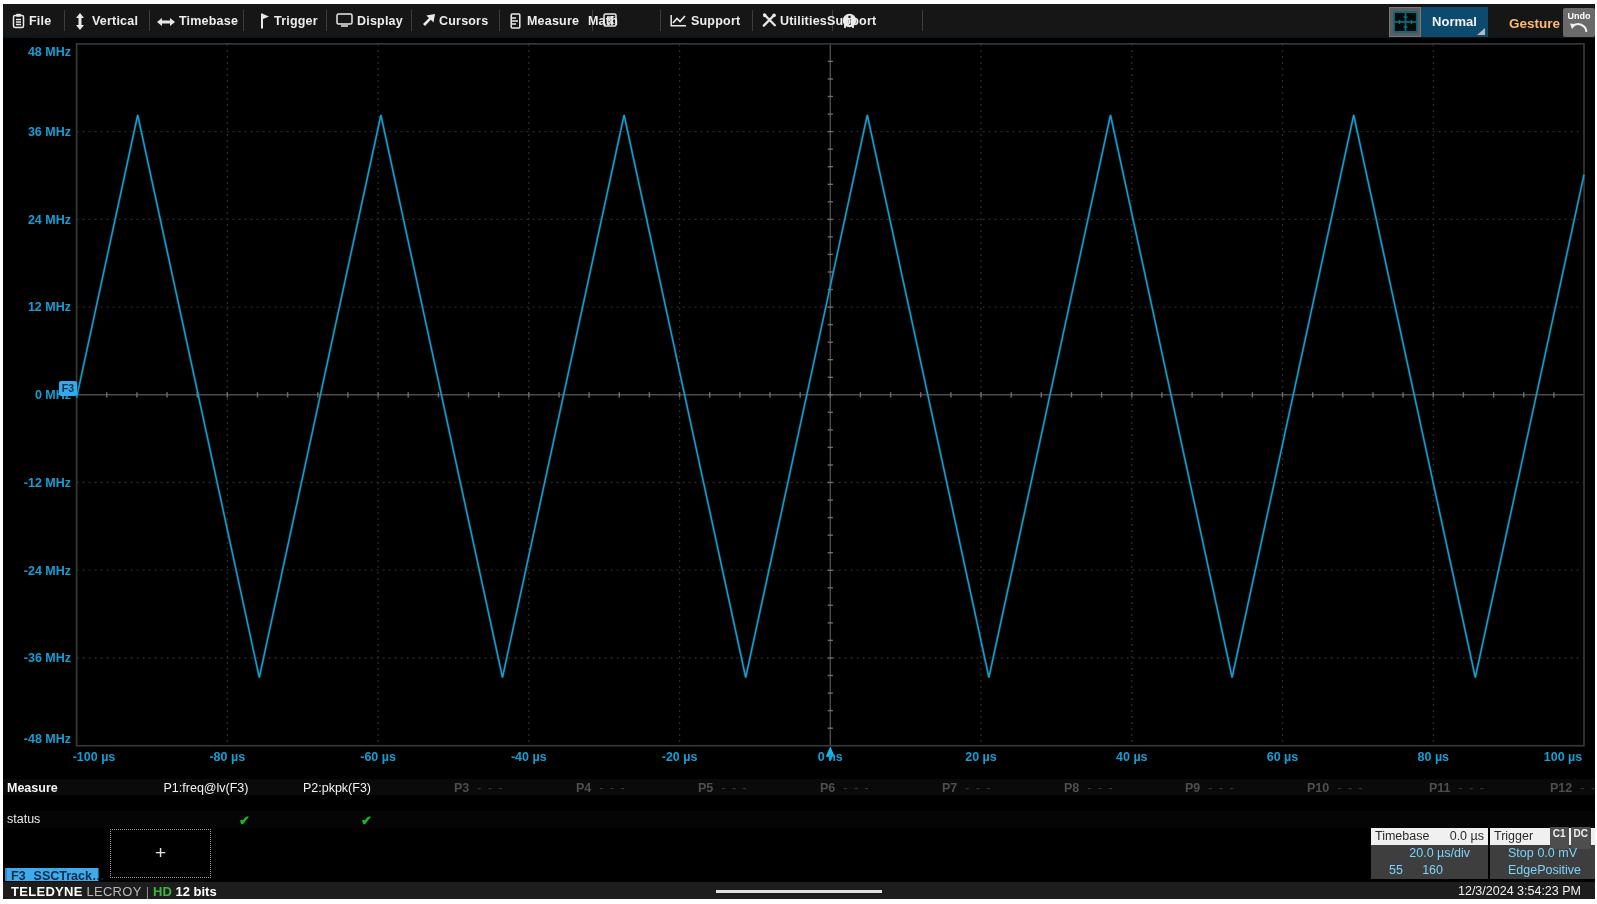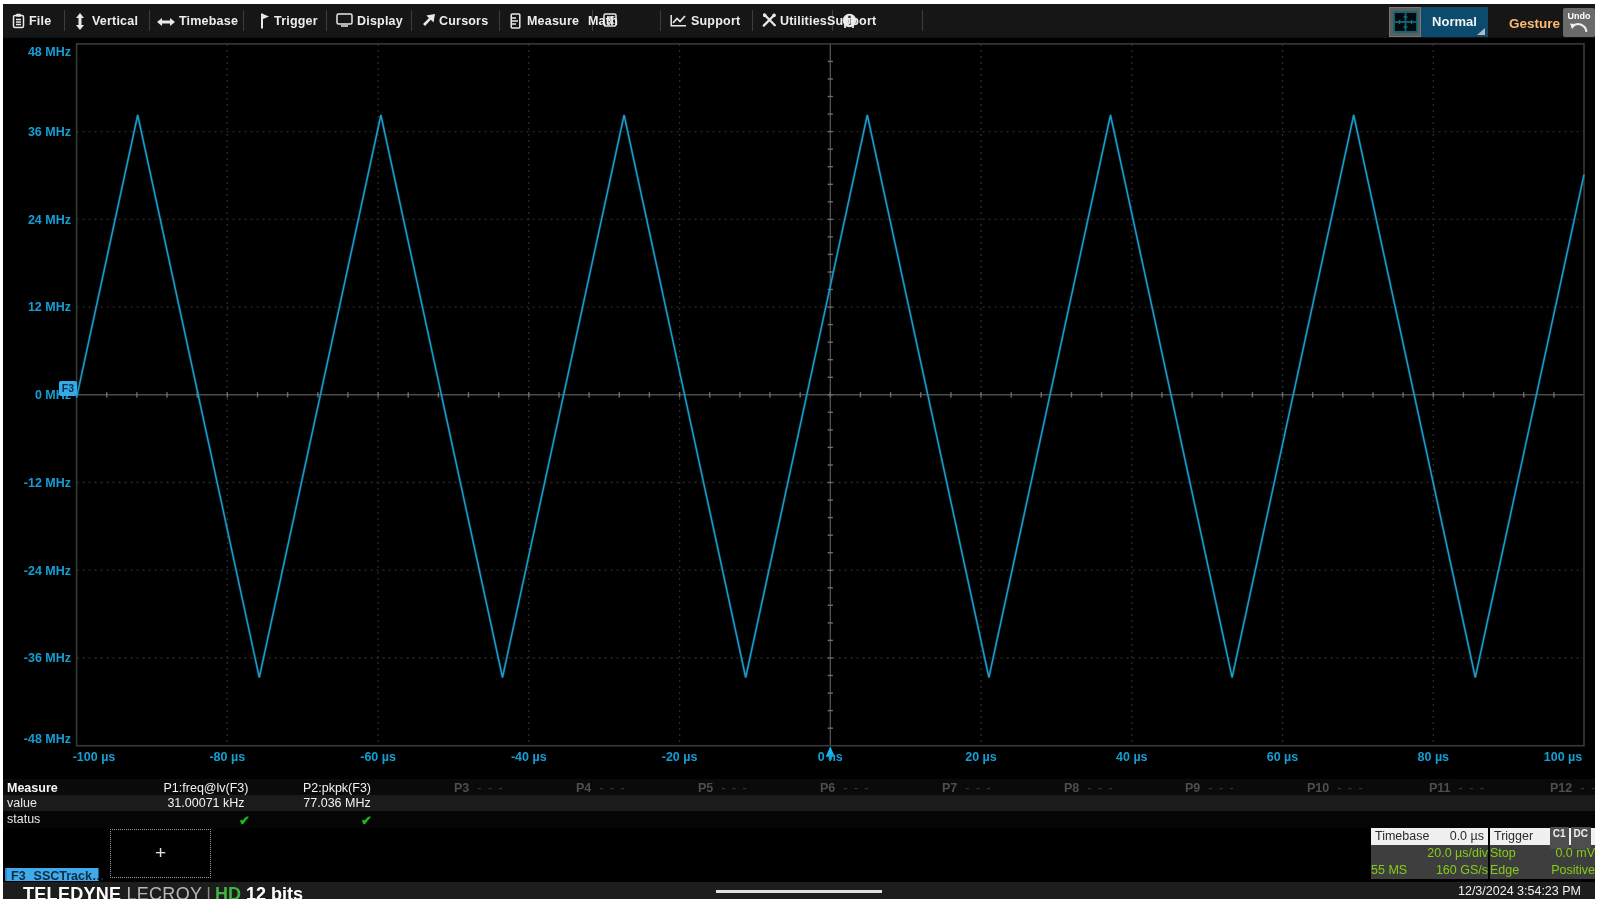--- a/index.html
+++ b/index.html
@@ -24,25 +24,25 @@
 .chk{position:absolute;top:2px;font-size:13px;color:#1db81d;font-weight:bold}
 #f3box{position:absolute;left:2px;top:864px;width:94px;height:50px;border-left:2px solid #2f8ad2;border-bottom:2px solid #2f8ad2;border-right:1px solid #1c5a8a}
 #f3title{background:#3fabea;color:#0c2b4a;font-size:12.5px;font-weight:bold;height:16px;line-height:16px;padding-left:4px}
 #f3body{background:#2b6ba3;color:#fff;font-size:12.5px;text-align:right;padding:1px 4px 0 0;height:32px}
 #f3body div{line-height:16px}
 #f3tag{position:absolute;left:56px;top:377px;width:18px;height:15px;background:#35aae8;color:#07304f;font-size:10.5px;font-weight:bold;text-align:center;line-height:15px;border-radius:2px}
 #plusbox{position:absolute;left:107px;top:825px;width:101px;height:49px;border:1px dotted #9a9a9a;color:#e0e0e0;font-size:19px;text-align:center;line-height:45px}
 #tbbox{position:absolute;left:1368px;top:824px;width:117px;height:51px;background:#3e3e3e;font-size:12.5px}
 #trbox{position:absolute;left:1487px;top:824px;width:105px;height:51px;background:#3e3e3e;font-size:12.5px}
 .ibhead{background:#f0f0f0;color:#2a2a2a;height:17px;line-height:17px;display:flex;justify-content:space-between;padding:0 4px}
-.ibrow{color:#84cc16;height:17px;line-height:17px;display:flex;justify-content:space-between;padding:0 0}
+.ibrow{color:#7dd3fc;height:17px;line-height:17px;display:flex;justify-content:space-between;padding:0 18px}
 .badges{display:flex;gap:2px;align-items:center}
 .bdg{background:#4e4e4e;color:#f0f0f0;font-size:10px;font-weight:bold;height:22px;line-height:13px;padding:0 3px;border-radius:1px;margin-top:2px}
 #botbar{position:absolute;left:0;top:877px;width:1592px;height:18px;background:#1d1d1d;border-top:1px solid #000}
-#brand{position:absolute;left:20px;top:2px;font-size:18px;color:#fff}
+#brand{position:absolute;left:8px;top:2px;font-size:13px;color:#fff}
 .td{font-weight:bold;letter-spacing:0.3px}
 .lc{color:#b8b8b8;letter-spacing:0.3px}
 .pipe{color:#8a8a8a;margin:0 4px}
 .hd{color:#3fb53f;font-weight:bold}
 .bits{font-weight:bold}
 #handle{position:absolute;left:713px;top:8px;width:166px;height:3px;background:#e0e0e0}
 #dt{position:absolute;right:14px;top:2px;font-size:12.5px;color:#f0f0f0}
 </style></head>
 <body>
 <div id="screen">
@@ -279,25 +279,20 @@
 <span class="pg" style="left:573px">P4<span class="dsh">  - - -</span></span>
 <span class="pg" style="left:695px">P5<span class="dsh">  - - -</span></span>
 <span class="pg" style="left:817px">P6<span class="dsh">  - - -</span></span>
 <span class="pg" style="left:939px">P7<span class="dsh">  - - -</span></span>
 <span class="pg" style="left:1061px">P8<span class="dsh">  - - -</span></span>
 <span class="pg" style="left:1182px">P9<span class="dsh">  - - -</span></span>
 <span class="pg" style="left:1304px">P10<span class="dsh">  - - -</span></span>
 <span class="pg" style="left:1426px">P11<span class="dsh">  - - -</span></span>
 <span class="pg" style="left:1547px">P12<span class="dsh">  - - -</span></span>
 </div>
-<div id="mrow2">
-      <span class="mlab2">value</span>
-<span class="p1" style="left:133px;width:140px">31.00071 kHz</span>
-<span class="p1" style="left:264px;width:140px">77.036 MHz</span>
-</div>
 <div id="mrow3">
       <span class="mlab2">status</span>
 <span class="chk" style="left:236px">✔</span>
 <span class="chk" style="left:358px">✔</span>
 </div>
 
 <div id="f3box">
   <div id="f3title"><span style="margin-right:8px">F3</span>SSCTrack…</div>
   <div id="f3body">
         <div>12.0 MHz/</div>

